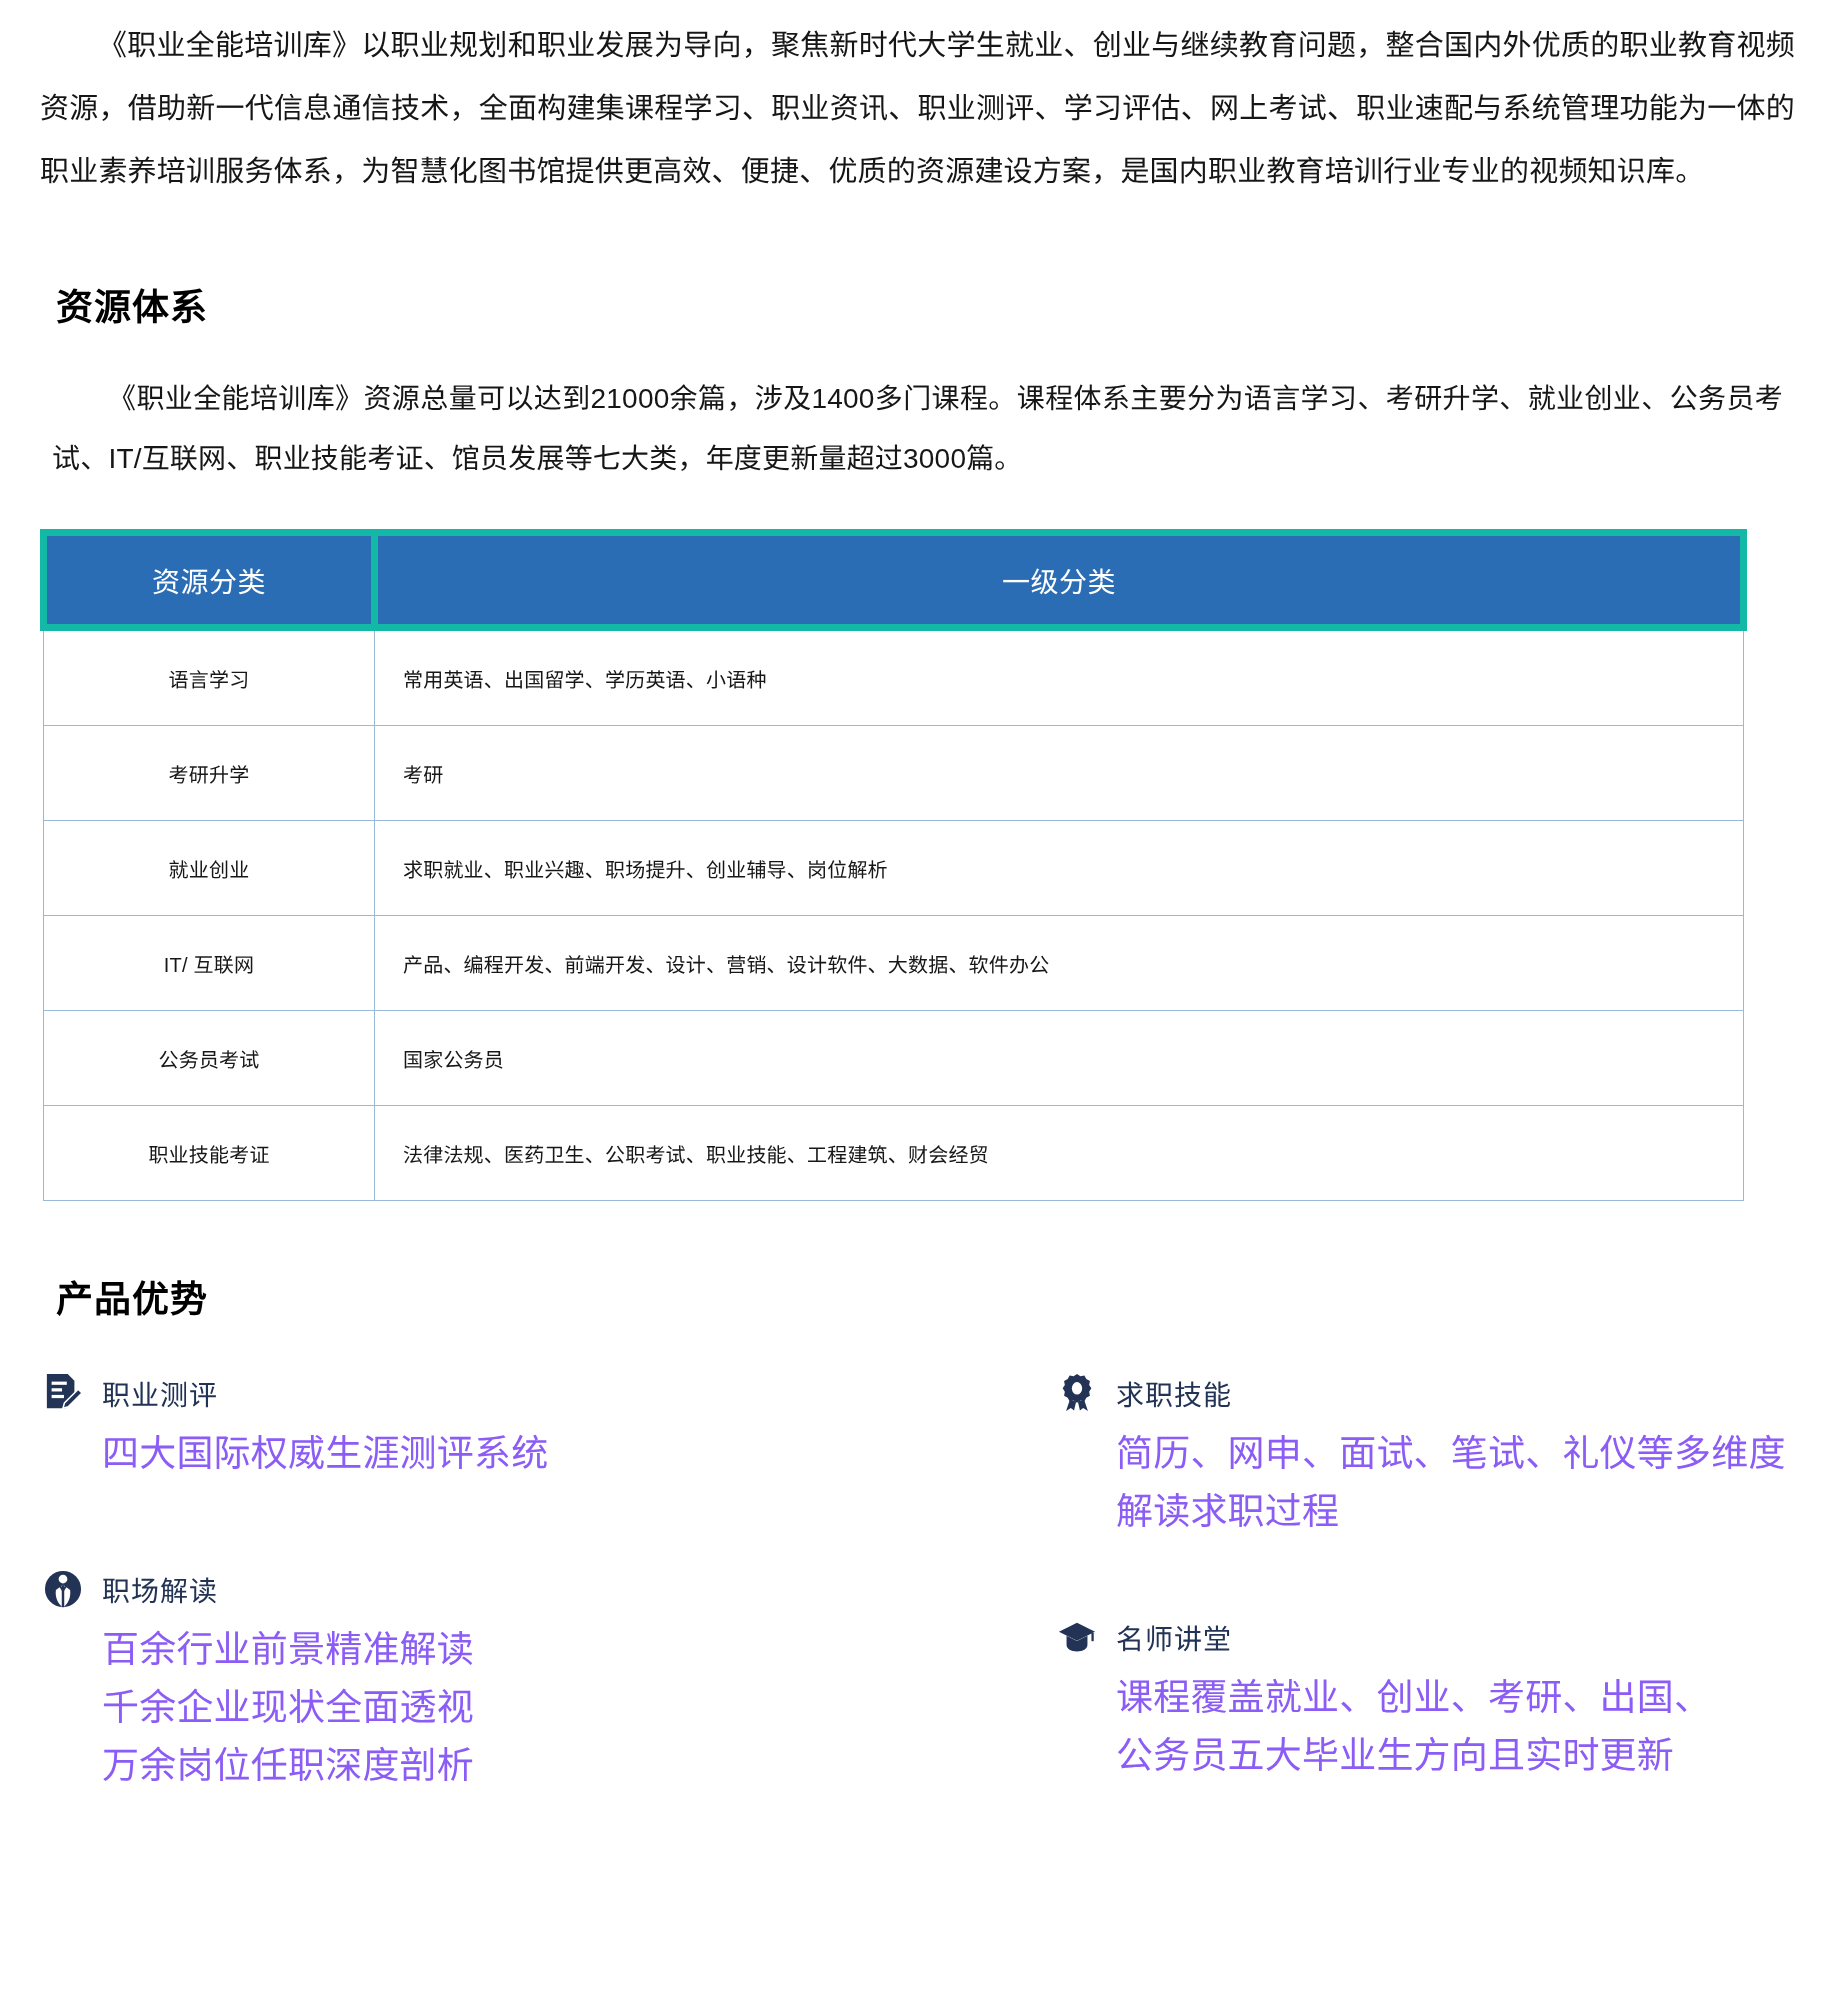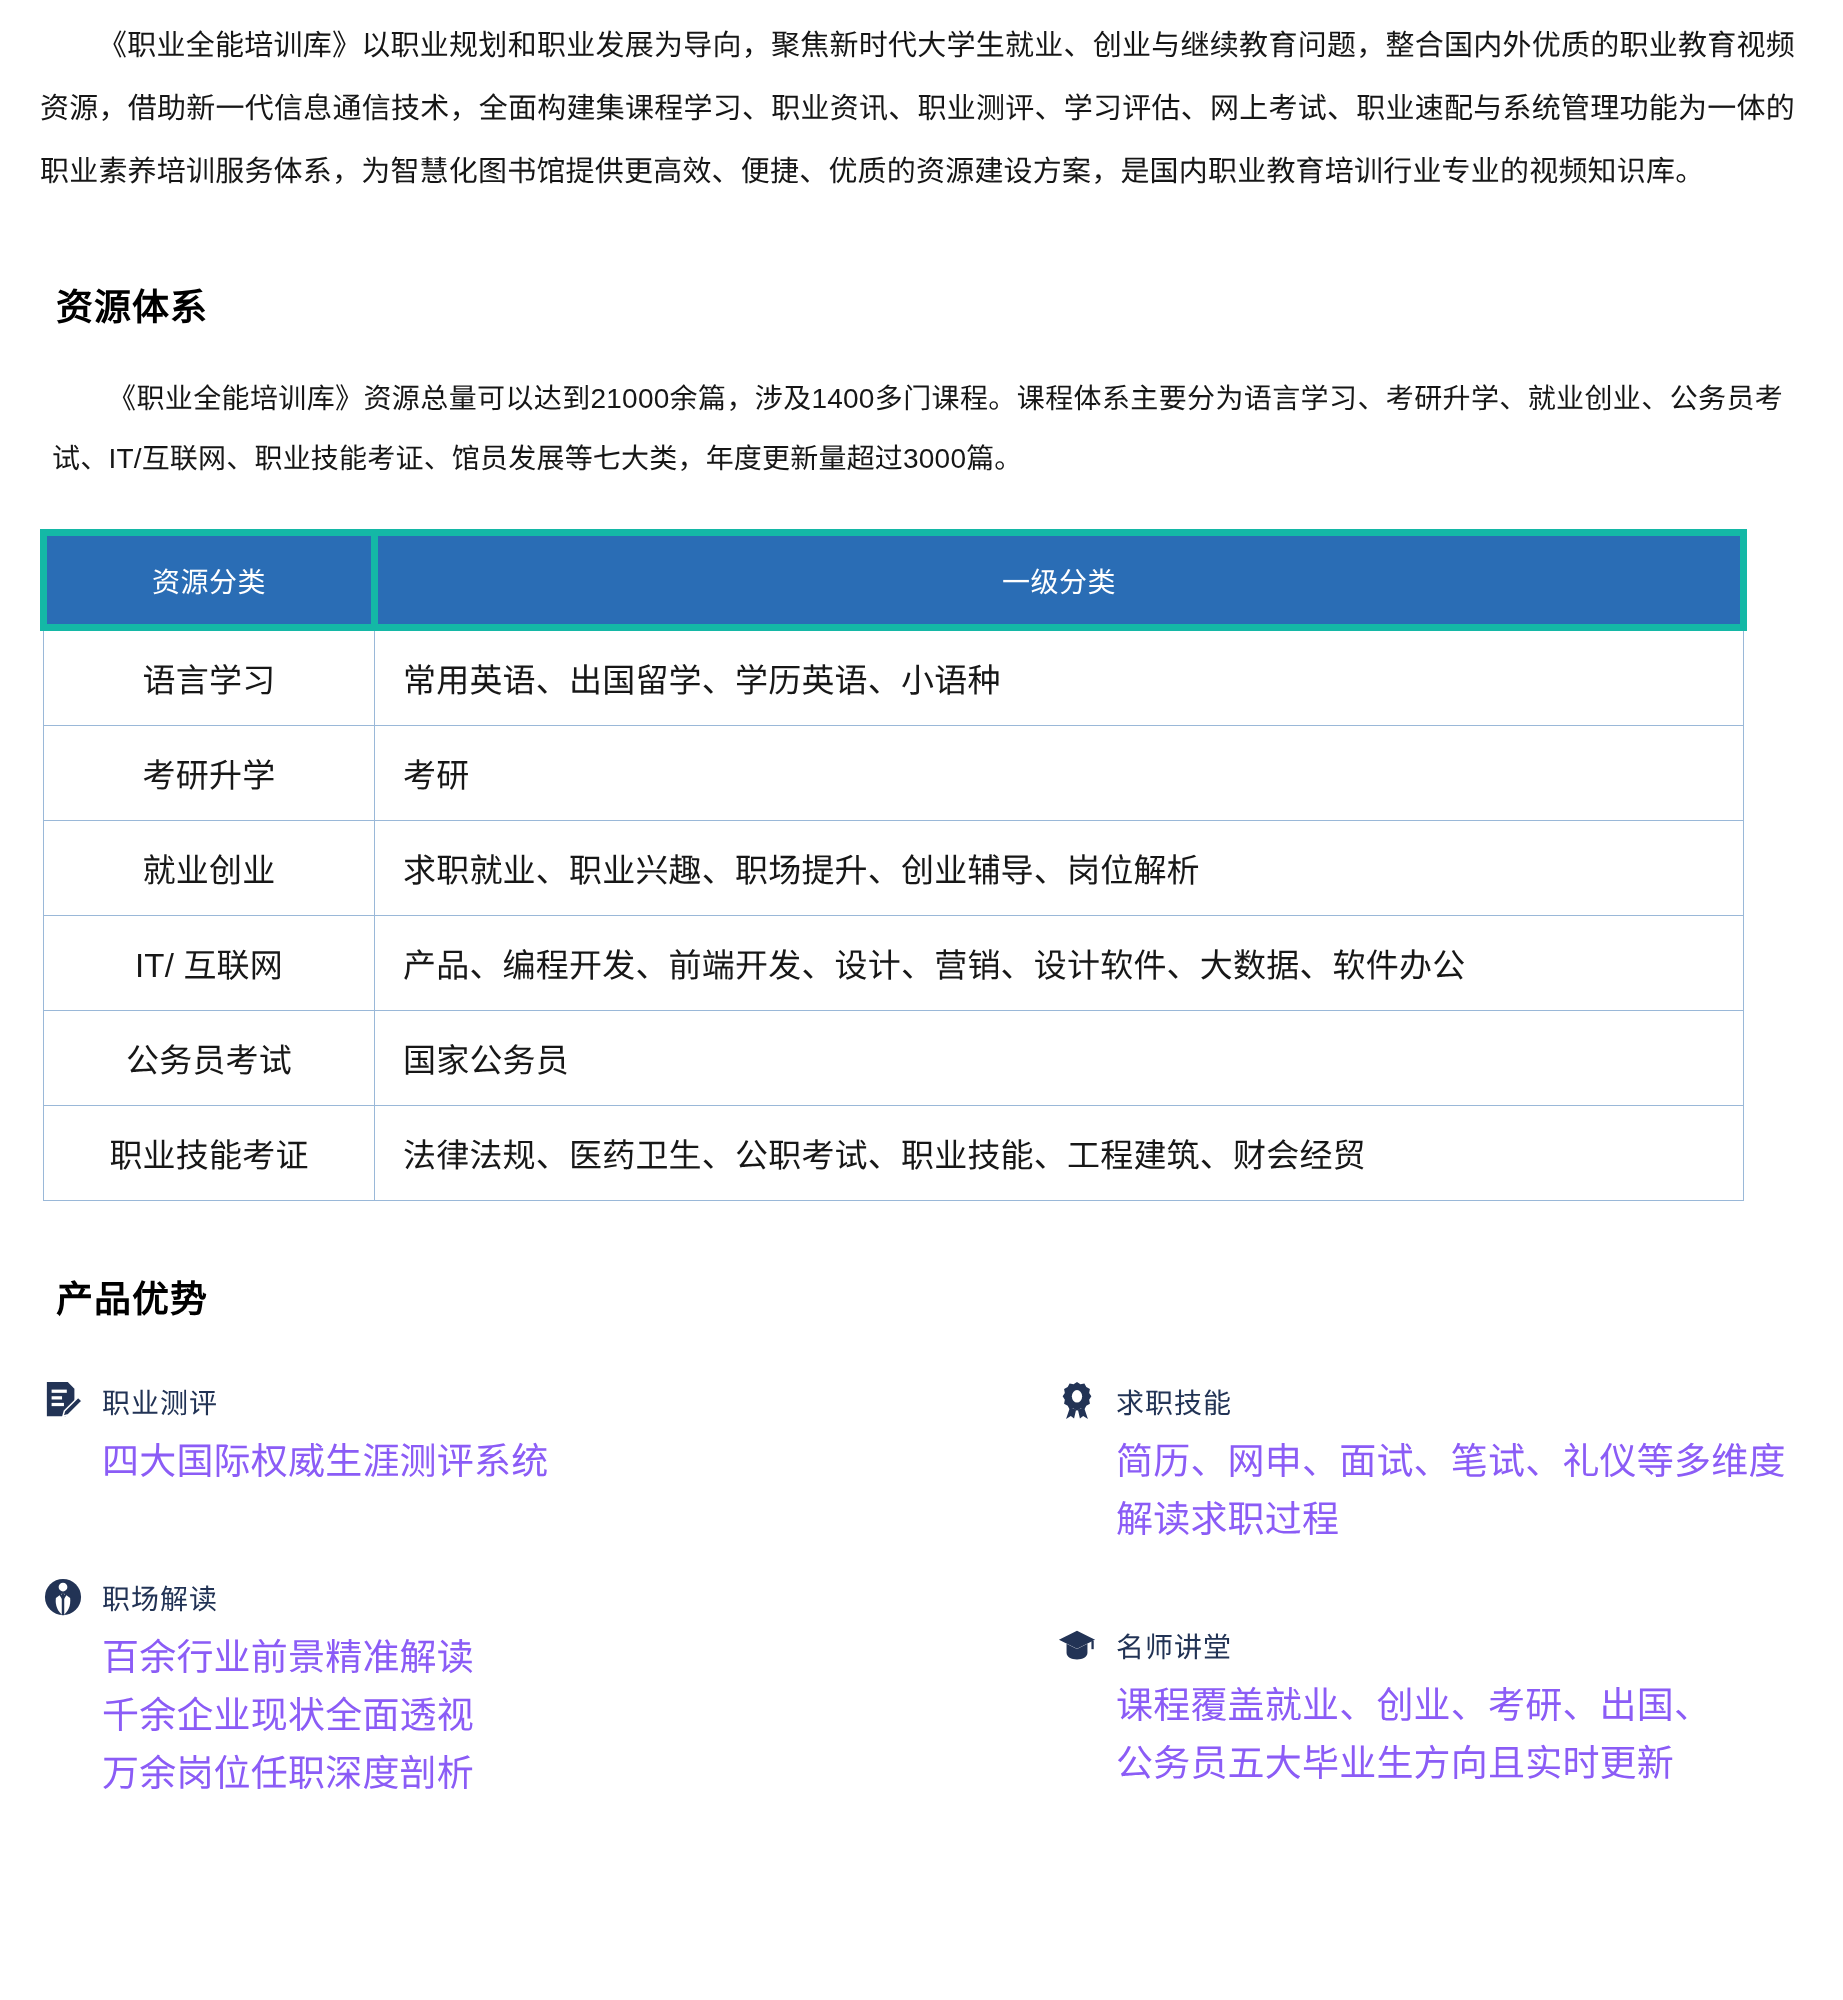--- a/index.html
+++ b/index.html
@@ -74,21 +74,21 @@
     height: 86px;
     border: 7px solid #14b8a6;
     letter-spacing: 0.5px;
   }
   th.col-cat { width: 322px; text-align: center; }
   th.col-sub { text-align: center; }
 
   table.res-table tbody td {
     border: 1px solid #9ab8d8;
     height: 92px;
-    font-size: 33px;
+    font-size: 20px;
     color: #171717;
     letter-spacing: 0.2px;
   }
   td.cell-cat {
     text-align: center;
     width: 322px;
   }
   td.cell-sub {
     text-align: left;
     padding-left: 28px;
@@ -104,21 +104,20 @@
   .adv-left  { left: 4px;   width: 820px; }
   .adv-right { left: 1018px; width: 790px; }
   .adv-row1 { top: 34px; }
   .adv-row2 { top: 230px; }
   .adv-row2-right { top: 278px; }
 
   .adv-head {
     display: flex;
     align-items: center;
     gap: 20px;
-    margin-top: 8px;
   }
   .adv-icon {
     width: 38px;
     height: 40px;
     flex: 0 0 38px;
     display: block;
   }
   .adv-title {
     font-size: 28px;
     color: #223355;

